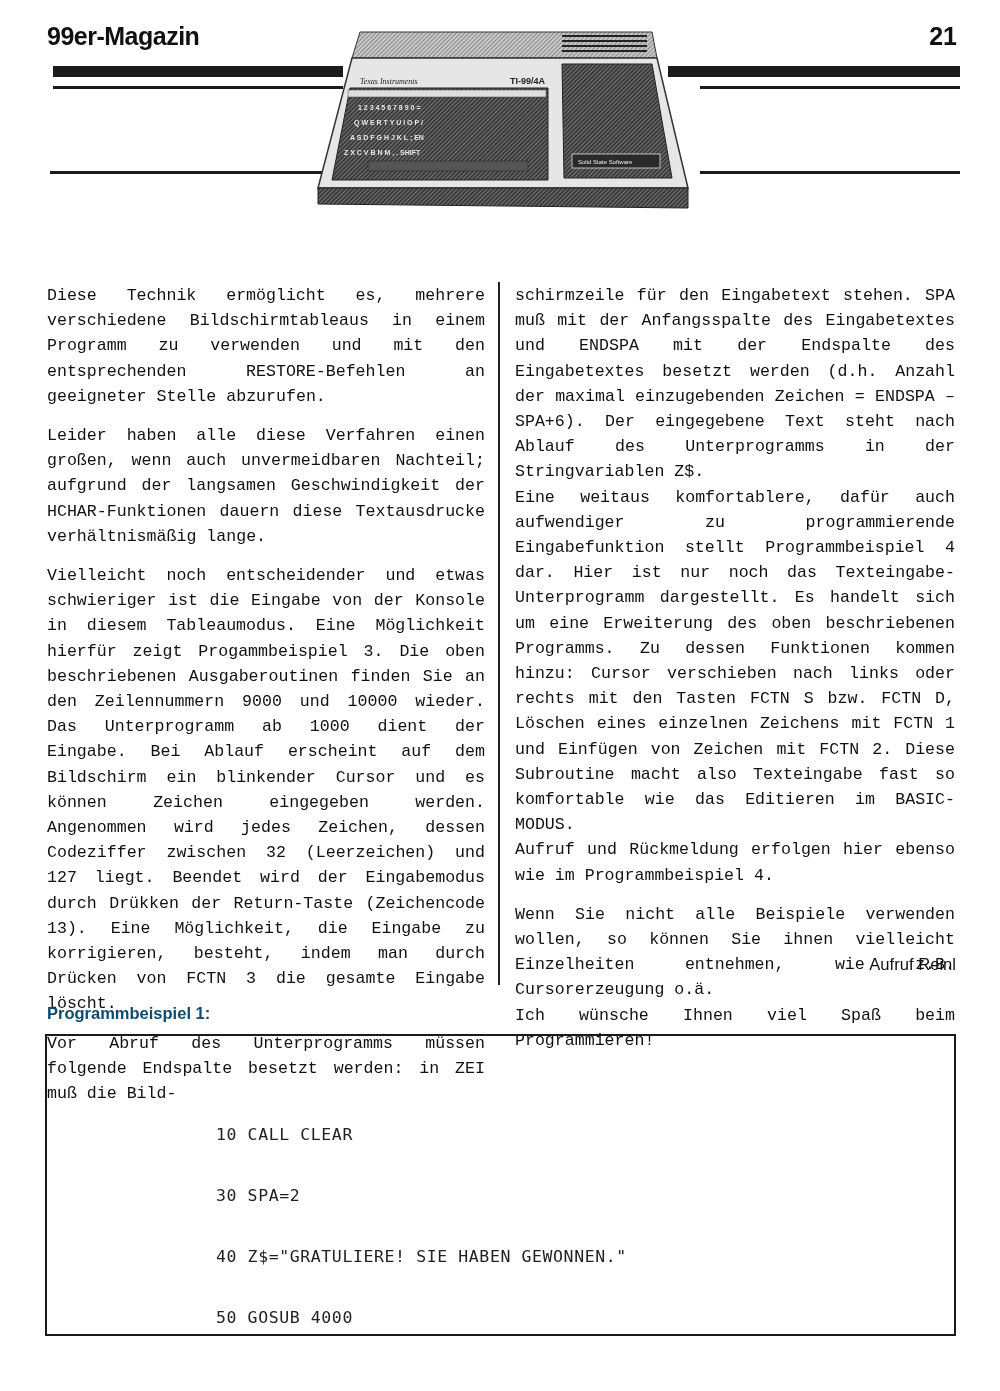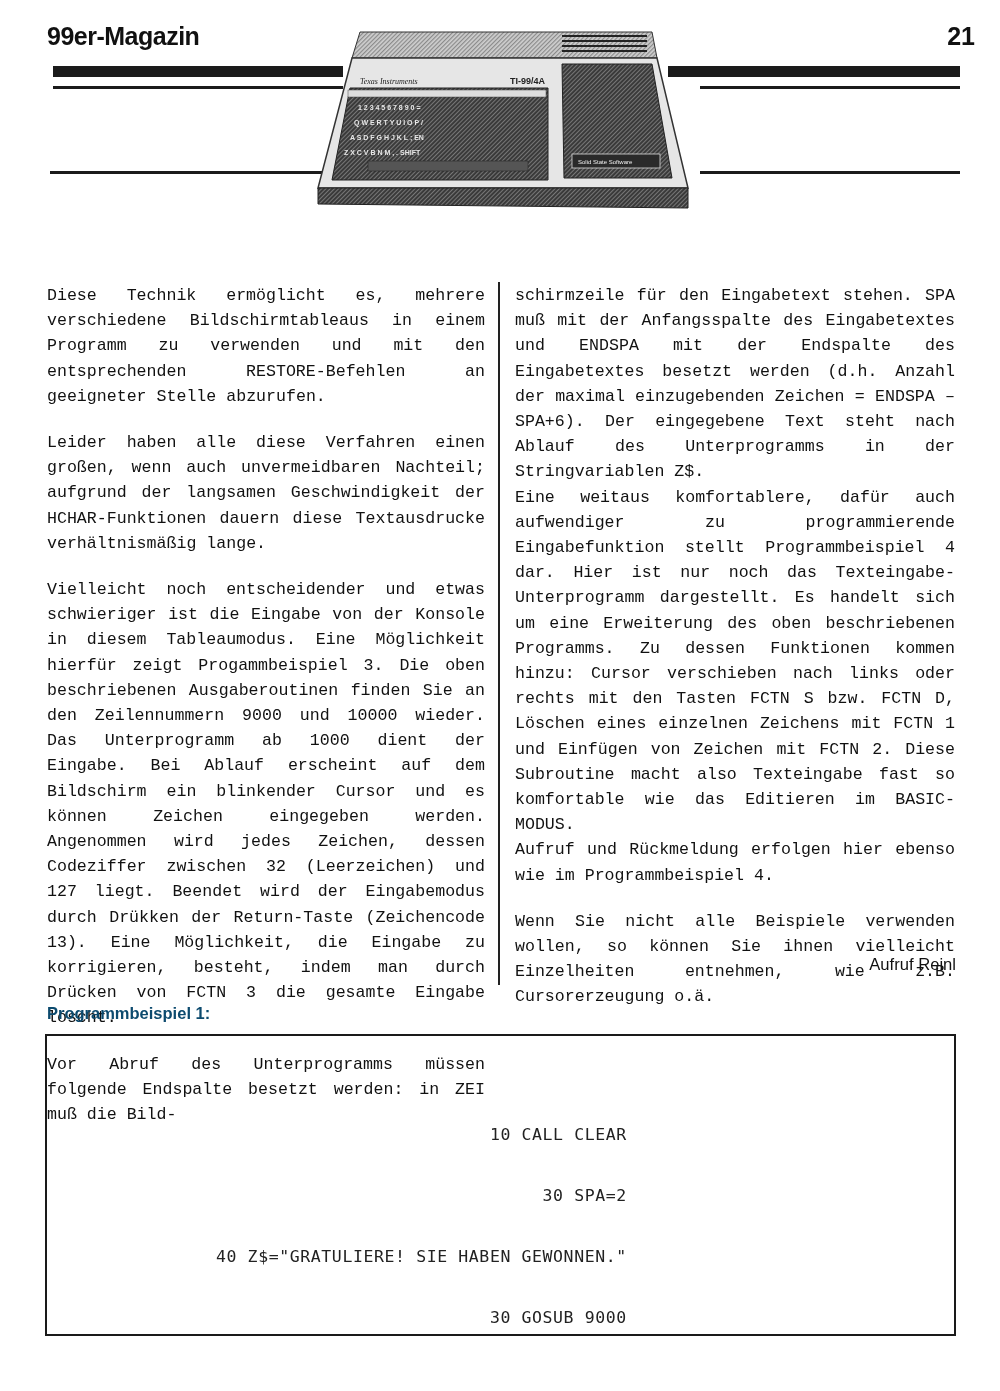--- a/index.html
+++ b/index.html
@@ -1,29 +1,29 @@
 <!DOCTYPE html>
 <html><head>
 <meta charset="utf-8">
 <style>
   html, body { margin: 0; padding: 0; background: #ffffff; }
   body { width: 1000px; height: 1391px; position: relative; overflow: hidden; color: #111; }
-  .abs { position: absolute; text-align: right; }
+  .abs { position: absolute; }
 
   .mag-title { left: 47px; top: 22px; font-family: "Liberation Sans", sans-serif; font-weight: bold; font-size: 25px; letter-spacing: -0.5px; color: #111; }
-  .page-num { right: 25px; top: 22px; font-family: "Liberation Sans", sans-serif; font-weight: bold; font-size: 25px; color: #111; margin-left: 18px; }
+  .page-num { right: 43px; top: 22px; font-family: "Liberation Sans", sans-serif; font-weight: bold; font-size: 25px; color: #111; margin-left: 18px; }
 
   .rule-thick { height: 11px; background: #1b1b1b; }
   .rule-thin { height: 3px; background: #1b1b1b; }
 
   .illus { left: 312px; top: 28px; width: 390px; height: 190px; }
 
   .col { font-family: Liberation Mono, monospace; font-size: 16.6px; line-height: 25.2px; color: #111; text-align: justify; }
   .col p { margin: 0; }
-  .col p.gap { margin-top: 21px; }
+  .col p.gap { margin-top: 14px; }
   .col-left { left: 47px; top: 283px; width: 438px; }
   .col-right { left: 515px; top: 283px; width: 440px; }
   .divider { left: 498px; top: 282px; width: 2px; height: 703px; background: #222; }
   .signature { right: 44px; top: 955px; font-family: "Liberation Sans", sans-serif; font-size: 16.6px; color: #111; }
 
   .listing-title { left: 47px; top: 1004px; font-family: "Liberation Sans", sans-serif; font-weight: bold; font-size: 16.5px; color: #0c4a6e; }
   .listing-box { left: 45px; top: 1034px; width: 911px; height: 302px; border: 2px solid #1a1a1a; box-sizing: border-box; }
   .code { left: 216px; top: 1084px; font-family: "DejaVu Sans Mono", monospace; font-size: 16.5px; line-height: 20.4px; color: #222; white-space: pre; letter-spacing: 0.6px; }
   .code div { height: 20.4px; }
 </style>
@@ -93,30 +93,31 @@
   <p class="gap">Vor Abruf des Unterprogramms müssen folgende Endspalte besetzt werden: in ZEI muß die Bild-</p>
 </div>
 
 <div class="abs divider"></div>
 
 <div class="abs col col-right">
   <p>schirmzeile für den Eingabetext stehen. SPA muß mit der Anfangsspalte des Eingabetextes und ENDSPA mit der Endspalte des Eingabetextes besetzt werden (d.h. Anzahl der maximal einzugebenden Zeichen = ENDSPA – SPA+6). Der eingegebene Text steht nach Ablauf des Unterprogramms in der Stringvariablen Z$.</p>
   <p>Eine weitaus komfortablere, dafür auch aufwendiger zu programmierende Eingabefunktion stellt Programmbeispiel 4 dar. Hier ist nur noch das Texteingabe-Unterprogramm dargestellt. Es handelt sich um eine Erweiterung des oben beschriebenen Programms. Zu dessen Funktionen kommen hinzu: Cursor verschieben nach links oder rechts mit den Tasten FCTN S bzw. FCTN D, Löschen eines einzelnen Zeichens mit FCTN 1 und Einfügen von Zeichen mit FCTN 2. Diese Subroutine macht also Texteingabe fast so komfortable wie das Editieren im BASIC-MODUS.</p>
   <p>Aufruf und Rückmeldung erfolgen hier ebenso wie im Programmbeispiel 4.</p>
   <p class="gap">Wenn Sie nicht alle Beispiele verwenden wollen, so können Sie ihnen vielleicht Einzelheiten entnehmen, wie z.B. Cursorerzeugung o.ä.</p>
+  <p>Ich wünsche Ihnen viel Spaß beim Programmieren!</p>
 </div>
 
 <div class="abs signature">Aufruf Reinl</div>
 
 <div class="abs listing-title">Programmbeispiel 1:</div>
 <div class="abs listing-box"></div>
 <div class="abs code">
   <div>10 CALL CLEAR</div>
   <div>30 SPA=2</div>
   <div>40 Z$="GRATULIERE! SIE HABEN GEWONNEN."</div>
-  <div>30 GOSUB 9000</div>
+  <div>50 GOSUB 4000</div>
   
   
   
   
   
   
 </div>
 
 </body></html>

